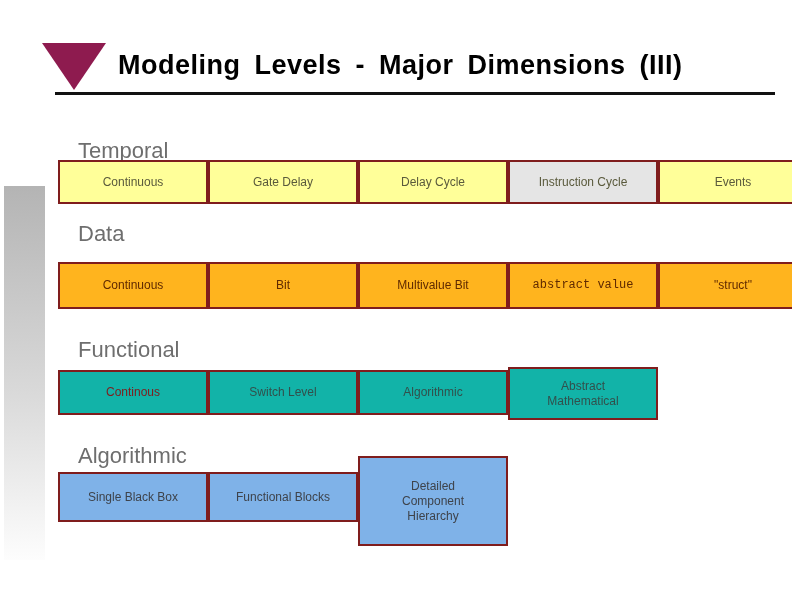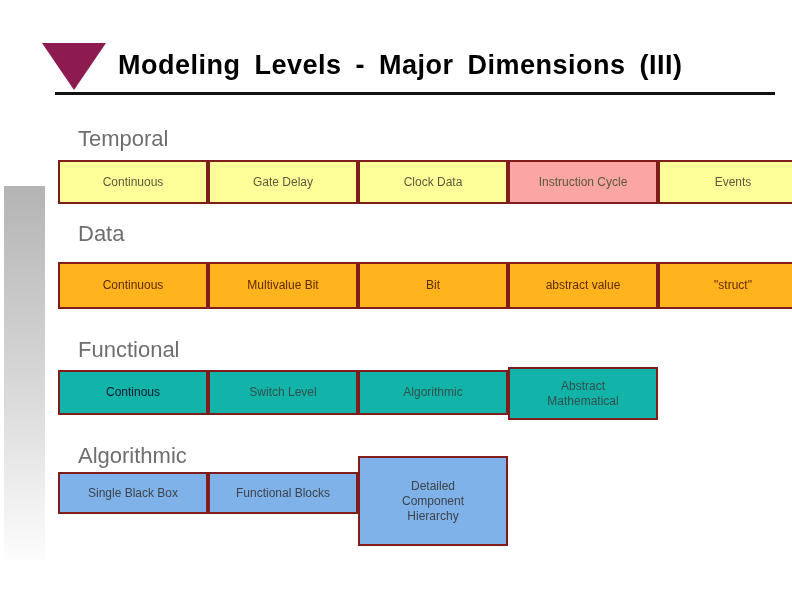--- a/index.html
+++ b/index.html
@@ -20,71 +20,71 @@
     position:absolute;left:118px;top:50px;margin:0;
     font-size:27px;font-weight:700;color:#000;
     letter-spacing:0.5px;word-spacing:6px;white-space:nowrap;
   }
   .title-underline{
     position:absolute;left:55px;top:92px;width:720px;height:3px;background:#111;
   }
   .section-label{
     position:absolute;left:78px;font-size:22px;color:#6e6e6e;white-space:nowrap;
   }
-  #label-temporal{top:126px}
+  #label-temporal{top:138px}
   #label-data{top:221px}
   #label-functional{top:337px}
   #label-structural{top:443px}
   .row{position:absolute;left:58px;display:flex;align-items:flex-start;}
   .row .box{
     box-sizing:border-box;flex:0 0 150px;width:150px;
     border:2px solid #7f1d1d;
     display:flex;align-items:center;justify-content:center;
     text-align:center;font-size:12px;line-height:1.25;
     white-space:pre-line;
   }
   #row-temporal{top:160px}   #row-temporal .box{height:44px}
   #row-data{top:262px}       #row-data .box{height:47px}
   #row-functional{top:370px} #row-functional .box{height:45px}
   #row-functional .box.tall{height:53px;margin-top:-3px}
-  #row-structural{top:472px} #row-structural .box{height:42px}
+  #row-structural{top:472px} #row-structural .box{height:50px}
   #row-structural .box.tall{height:90px;margin-top:-16px}
 </style>
 </head>
 <body>
 
 <div class="slide">
 
   <div class="grad-bar"></div>
   <div class="triangle"></div>
 
   <h1 class="title">Modeling Levels - Major Dimensions (III)</h1>
   <div class="title-underline"></div>
 
   <div class="section-label" id="label-temporal">Temporal</div>
   <div class="row" id="row-temporal">
     <div class="box" style="background: rgb(255, 255, 153); color: rgb(90, 90, 60);">Continuous</div>
     <div class="box" style="background: rgb(255, 255, 153); color: rgb(90, 90, 60);">Gate Delay</div>
-    <div class="box" style="background: rgb(255, 255, 153); color: rgb(90, 90, 60);">Clock Data</div>
-    <div class="box" style="background: #fca5a5; color: rgb(90, 90, 60);">Instruction Cycle</div>
+    <div class="box" style="background: rgb(255, 255, 153); color: rgb(90, 90, 60);">Delay Cycle</div>
+    <div class="box" style="background: #e5e5e5; color: rgb(90, 90, 60);">Instruction Cycle</div>
     <div class="box" style="background: rgb(255, 255, 153); color: rgb(90, 90, 60);">Events</div>
   </div>
 
   <div class="section-label" id="label-data">Data</div>
   <div class="row" id="row-data">
     <div class="box" style="background: rgb(255, 180, 30); color: rgb(96, 42, 0);">Continuous</div>
+    <div class="box" style="background: rgb(255, 180, 30); color: rgb(96, 42, 0);">Bit</div>
     <div class="box" style="background: rgb(255, 180, 30); color: rgb(96, 42, 0);">Multivalue Bit</div>
-    <div class="box" style="background: rgb(255, 180, 30); color: rgb(96, 42, 0);">Bit</div>
-    <div class="box" style="background: rgb(255, 180, 30); color: rgb(96, 42, 0);">abstract value</div>
+    <div class="box" style="background: rgb(255, 180, 30); color: rgb(96, 42, 0); font-family: Liberation Mono, monospace;">abstract value</div>
     <div class="box" style="background: rgb(255, 180, 30); color: rgb(96, 42, 0);">"struct"</div>
   </div>
 
   <div class="section-label" id="label-functional">Functional</div>
   <div class="row" id="row-functional">
-    <div class="box" style="background: rgb(18, 179, 168); color: #0f172a;">Continous</div>
+    <div class="box" style="background: rgb(18, 179, 168); color: #7f1d1d;">Continous</div>
     <div class="box" style="background: rgb(18, 179, 168); color: rgb(50, 80, 76);">Switch Level</div>
     <div class="box" style="background: rgb(18, 179, 168); color: rgb(50, 80, 76);">Algorithmic</div>
     <div class="box tall" style="background: rgb(18, 179, 168); color: rgb(50, 80, 76);">Abstract
 Mathematical</div>
   </div>
 
   <div class="section-label" id="label-structural">Algorithmic</div>
   <div class="row" id="row-structural">
     <div class="box" style="background: rgb(127, 178, 232); color: rgb(62, 67, 75);">Single Black Box</div>
     <div class="box" style="background: rgb(127, 178, 232); color: rgb(62, 67, 75);">Functional Blocks</div>

